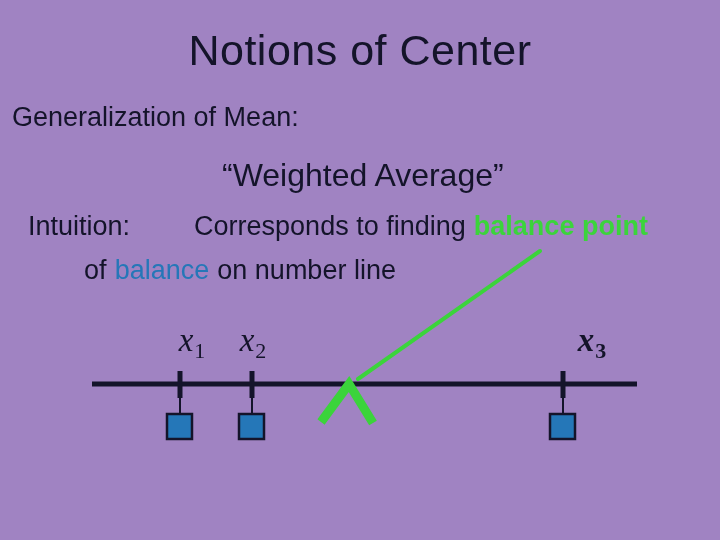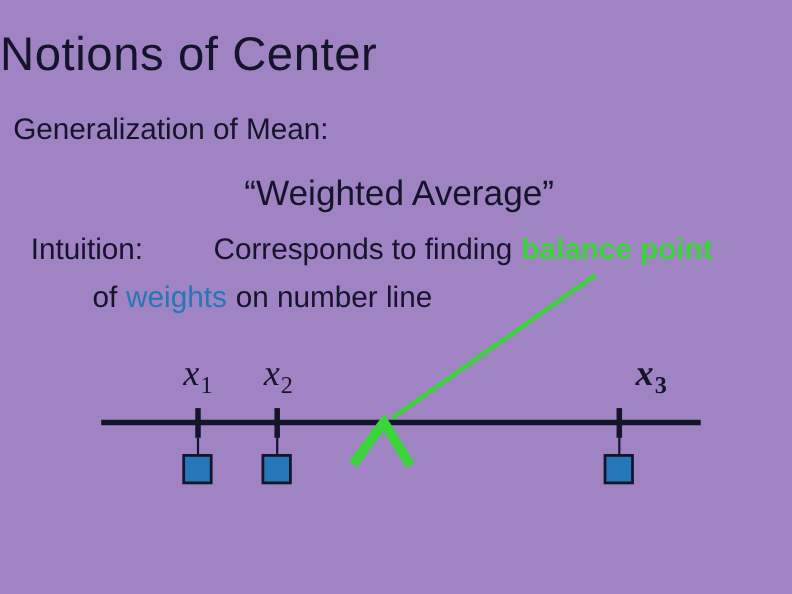--- a/index.html
+++ b/index.html
@@ -8,20 +8,21 @@
     position: relative;
     background: var(--bg, #A083C2);
     font-family: "Liberation Sans", sans-serif;
     color: var(--ink, #14142A);
     overflow: hidden;
   }
   .title {
     position: absolute;
     top: 26px; left: 0;
     width: 720px;
+    text-align: center;
     font-size: 43px;
     letter-spacing: 0.5px;
   }
   .line { position: absolute; white-space: nowrap; }
   .line1 { top: 102px; left: 12px; font-size: 27px; }
   .line2 { top: 157px; left: 222px; font-size: 32px; }
   .line3 { top: 211px; left: 28px; font-size: 27px; }
   .line4 { top: 255px; left: 84px; font-size: 27px; }
   .gap { margin-left: 64px; }
   .sp  { margin-left: 0.30em; }
@@ -63,39 +64,39 @@
     font-style: italic;
     font-size: 33px;
     color: var(--ink, #14142A);
   }
   .xlabel sub {
     font-size: 22px;
     font-style: normal;
     vertical-align: -7px;
     margin-left: 1px;
   }
-  .xl1 { left: 140px; }
+  .xl1 { left: 152px; }
   .xl2 { left: 213px; }
   .xl3 { left: 552px; font-weight: bold; }
 </style>
 </head>
 <body>
 
 <div class="title">Notions of Center</div>
 
 <div class="line line1">Generalization of Mean:</div>
 
 <div class="line line2">“Weighted Average”</div>
 
 <div class="line line3">
   <span>Intuition:</span><span class="gap">Corresponds to finding</span><span class="green-text sp">balance point</span>
 </div>
 
 <div class="line line4">
-  <span>of</span><span class="blue-text sp">weights</span><span class="sp">on number line</span>
+  <span>of</span><span class="blue-text sp">balance</span><span class="sp">on number line</span>
 </div>
 
 <svg class="diagram" width="720" height="280" viewBox="0 0 720 280" xmlns="http://www.w3.org/2000/svg">
 
   <line class="green-stroke pointer" x1="540" y1="51" x2="358" y2="179"></line>
 
   <line class="ink-stroke axis" x1="92" y1="184" x2="637" y2="184"></line>
 
   <line class="ink-stroke tick" x1="180" y1="171" x2="180" y2="198"></line>
   <line class="ink-stroke tick" x1="252" y1="171" x2="252" y2="198"></line>

